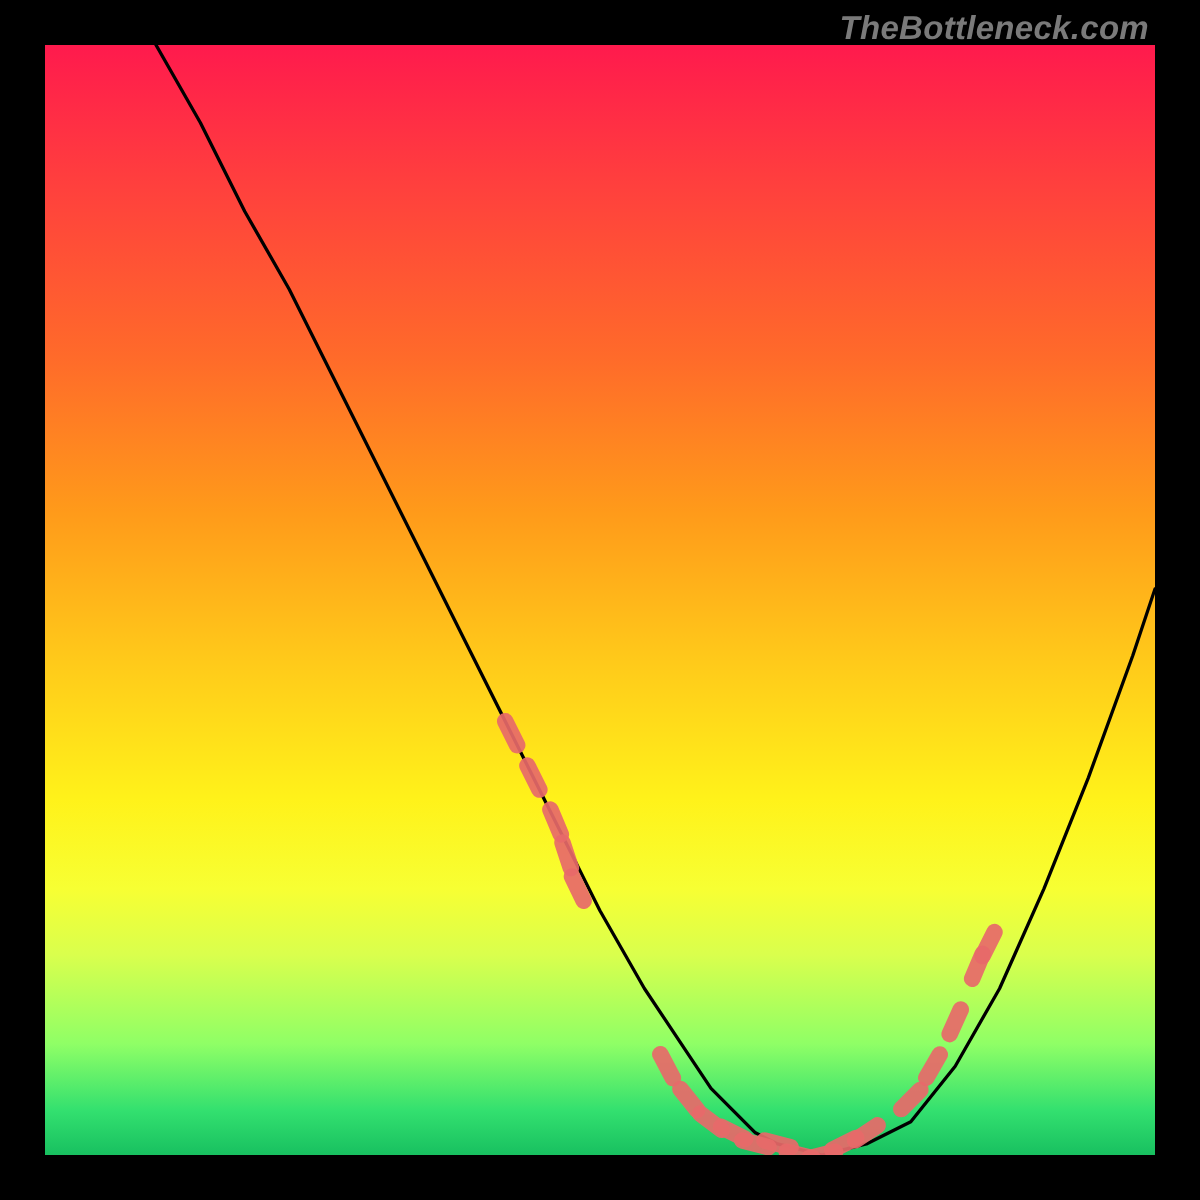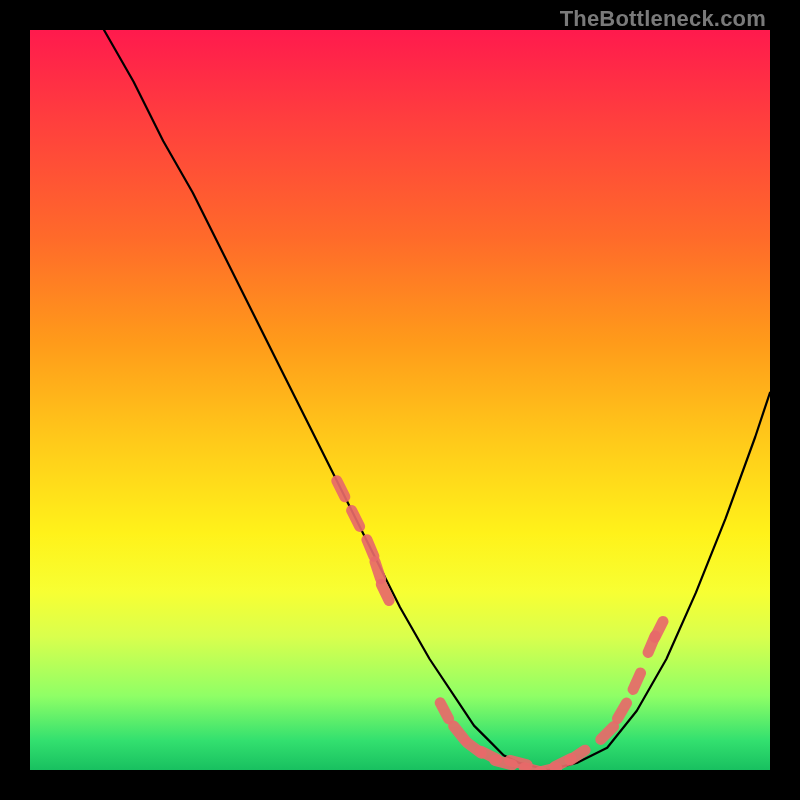--- a/index.html
+++ b/index.html
@@ -39,20 +39,21 @@
       #18c060 100%);
   }
   .watermark {
     position: absolute;
     top: 6px;
     right: 34px;
     color: #7a7a7a;
     font-size: 22px;
     font-weight: 600;
     letter-spacing: 0.2px;
+    font-style: italic;
   }
   svg {
     position: absolute;
     left: 0;
     top: 0;
   }
 </style>
 </head>
 <body>
 

